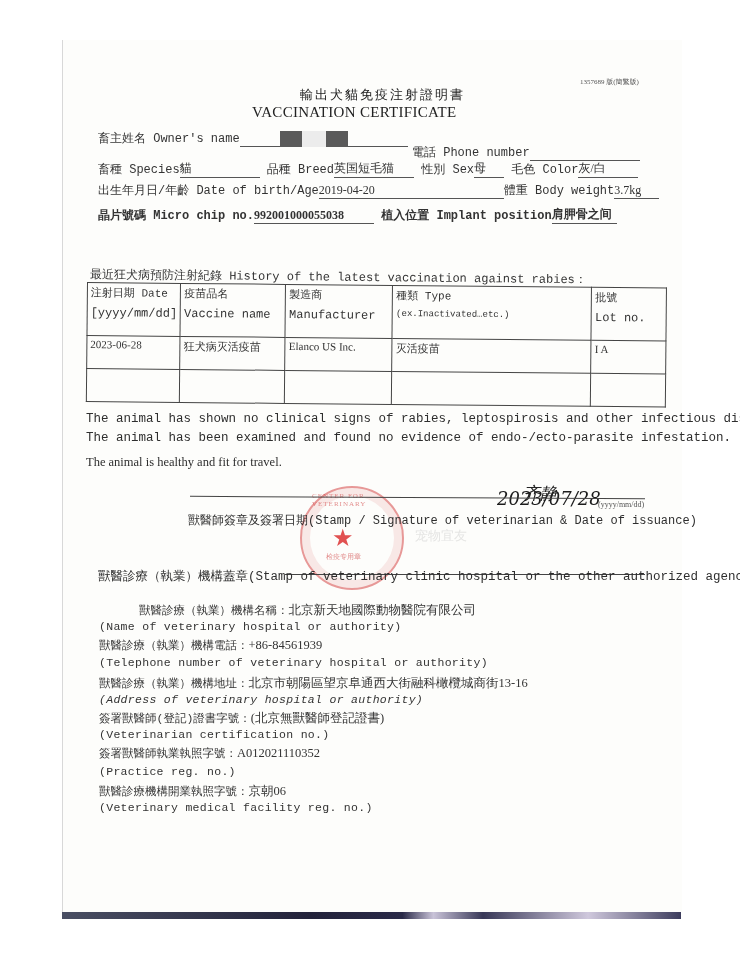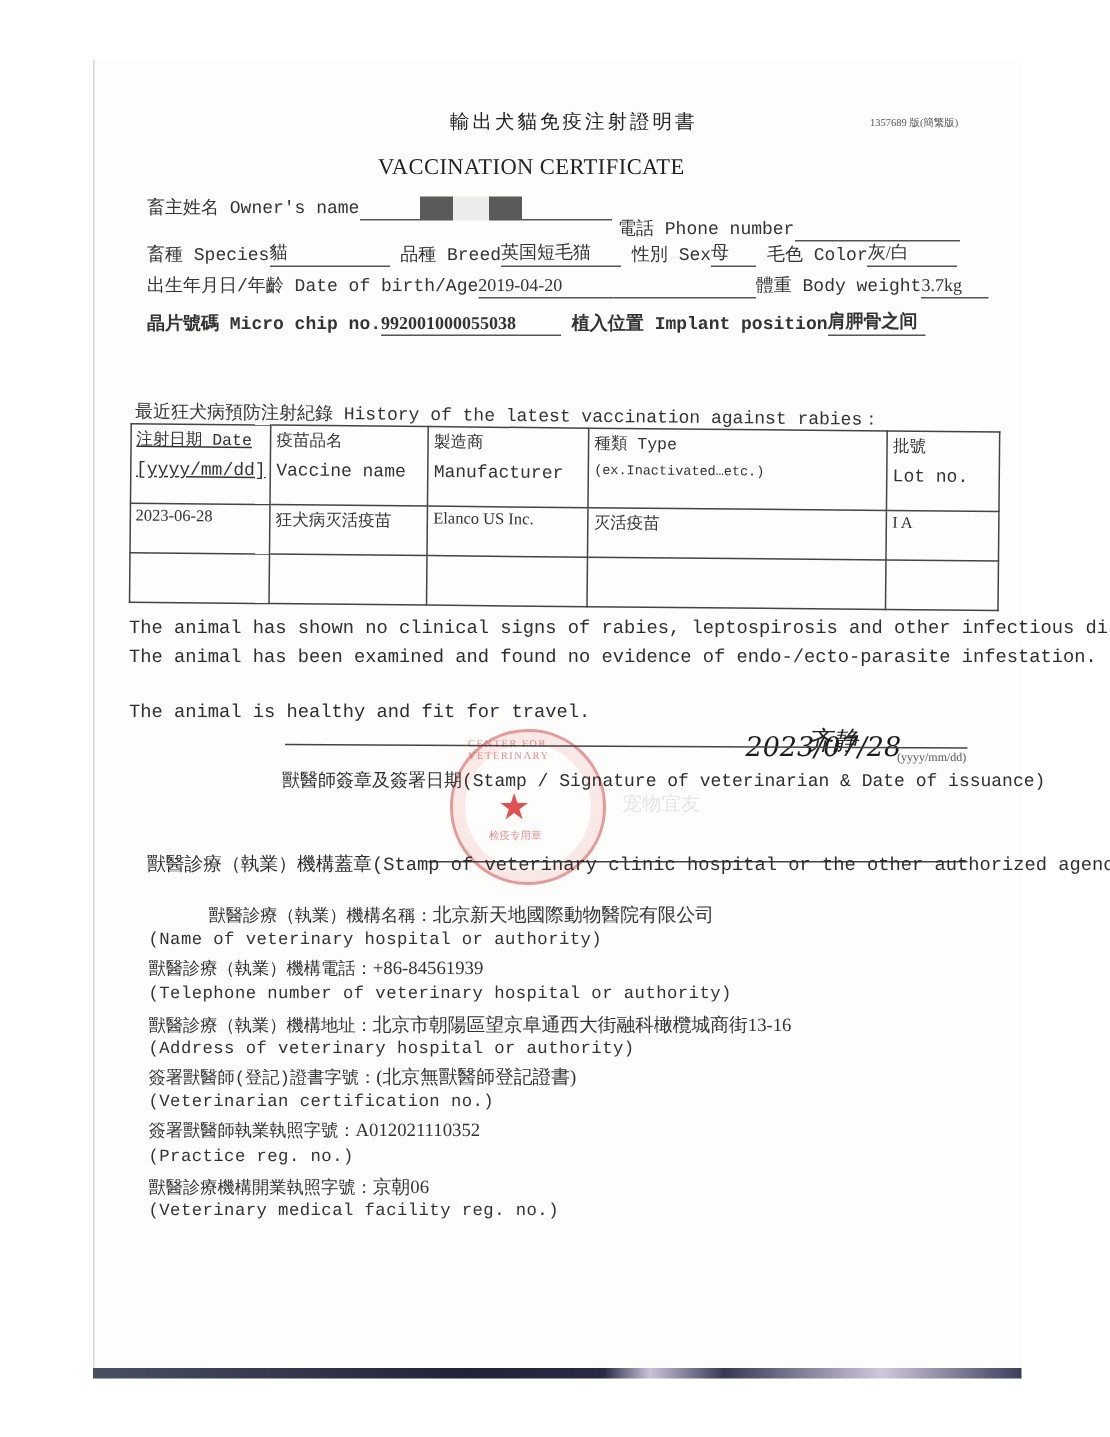--- a/index.html
+++ b/index.html
@@ -5,39 +5,39 @@
   html, body { margin:0; padding:0; }
   body { width:740px; height:958px; background:#ffffff; position:relative; overflow:hidden;
          font-family:"Liberation Serif", "DejaVu Serif", serif; color:#2a2a2a; }
   .paper { position:absolute; left:62px; top:40px; width:619px; height:872px; background:#fdfdfb;
            border-left:1px solid #d8d8d8; }
   .bottom-strip { position:absolute; left:62px; top:912px; width:619px; height:7px;
                   background:linear-gradient(90deg,#4a4f63 0%,#22223a 40%,#2a2a48 55%,#c9c3d8 60%,#383857 68%,#cfc8dc 85%,#3c3c5c 100%); }
   .abs { position:absolute; white-space:nowrap; }
   .mono { font-family:"Liberation Mono", "DejaVu Sans Mono", monospace; }
   .form-no { left:580px; top:77px; font-size:7px; color:#555; }
-  .title-zh { left:300px; top:72px; font-size:13px; letter-spacing:2px; color:#222;text-align:center; }
+  .title-zh { left:300px; top:86px; font-size:13px; letter-spacing:2px; color:#222;text-align:center; }
   .title-en { left:252px; top:104px; font-size:15px; letter-spacing:0.3px; color:#222; }
   .field-row { font-size:12px; color:#333; }
   .uline { display:inline-block; border-bottom:1px solid #555; min-height:14px; vertical-align:bottom; font-family:"Liberation Serif", serif; color:#333; }
   .redact { display:inline-block; width:22px; height:16px; background:#5a5a5a; vertical-align:bottom; }
   .redact.light { background:#ececec; width:24px; }
   .hist-label { left:90px; top:266px; font-size:12px; color:#333; transform:rotate(0.6deg); transform-origin:left; }
   table.vac { position:absolute; left:87px; top:282px; width:580px; border-collapse:collapse;
               transform:rotate(0.55deg); transform-origin:left top; font-size:12px; }
   table.vac td { border:1px solid #444; vertical-align:top; padding:2px 3px; color:#333; }
   table.vac .hdr td { height:48px; }
   table.vac .r1 td { height:28px; font-family:"Liberation Serif", serif; font-size:11px; }
   table.vac .r2 td { height:28px; }
   .hdr-zh { display:block; font-size:11px; }
   .hdr-en { display:block; margin-top:6px; }
   .hdr-small { font-size:9px; }
   .statement { left:86px; font-size:12.5px; color:#2e2e2e; }
   .sig-line { position:absolute; left:190px; top:497px; width:455px; height:1px; background:#444; transform:rotate(0.3deg); }
-  .sig-name { left:523px; top:482px; font-size:17px; font-style:italic; color:#222;margin-left:15px; }
+  .sig-name { left:523px; top:482px; font-size:17px; font-style:italic; color:#222; }
   .sig-date { left:497px; top:488px; font-size:18px; font-style:italic; color:#1c1c1c; font-family:"DejaVu Serif", serif; }
   .sig-date-fmt { left:598px; top:500px; font-size:8px; color:#555; }
   .sig-caption { left:188px; top:512px; font-size:12px; color:#2e2e2e; }
   .stamp { position:absolute; left:300px; top:486px; width:100px; height:100px; border-radius:50%;
            border:2px solid rgba(214,70,70,0.55); box-shadow: inset 0 0 0 8px rgba(214,80,80,0.12); }
   .stamp-star { position:absolute; left:30px; top:36px; font-size:24px; color:rgba(220,50,50,0.85); }
   .stamp-ring-text { position:absolute; left:10px; top:4px; font-size:7px; color:rgba(210,70,70,0.6); letter-spacing:1px; }
   .stamp-bottom-text { position:absolute; left:24px; top:64px; font-size:7px; color:rgba(210,70,70,0.6); }
   .watermark { left:415px; top:527px; font-size:13px; color:rgba(200,200,200,0.45); }
   .clinic-line { position:absolute; left:285px; top:574px; width:360px; height:1px; background:#444; }
@@ -76,21 +76,21 @@
 
 <div class="abs field-row mono" style="left:98px;top:206px;font-weight:bold;">
   <span>晶片號碼 Micro chip no.</span><span class="uline" style="width:120px;">992001000055038</span>
   <span>植入位置 Implant position</span><span class="uline" style="width:65px;">肩胛骨之间</span>
 </div>
 
 <div class="abs hist-label mono">最近狂犬病預防注射紀錄 History of the latest vaccination against rabies：</div>
 <table class="vac mono">
   <tbody>
       <tr class="hdr">
-    <td style="width:86px;text-decoration:underline;">
+    <td style="width:86px;">
           <span class="hdr-zh">注射日期 Date</span>
           <span class="hdr-en">[yyyy/mm/dd]</span>
         </td>
     <td style="width:98px;">
           <span class="hdr-zh">疫苗品名</span>
           <span class="hdr-en">Vaccine name</span>
         </td>
     <td style="width:100px;">
           <span class="hdr-zh">製造商</span>
           <span class="hdr-en">Manufacturer</span>
@@ -116,21 +116,21 @@
     <td></td>
     <td></td>
     <td></td>
     <td></td>
   </tr>
 </tbody>
   </table>
 
 <div class="abs statement mono" style="top:412px;">The animal has shown no clinical signs of rabies, leptospirosis and other infectious disease.</div>
 <div class="abs statement mono" style="top:431px;">The animal has been examined and found no evidence of endo-/ecto-parasite infestation.</div>
-<div class="abs statement mono" style="top:468px;">The animal is healthy and fit for travel.</div>
+<div class="abs statement mono" style="top:455px;font-family:Liberation Serif, serif;">The animal is healthy and fit for travel.</div>
 
 <div class="stamp">
   <span class="stamp-ring-text">CENTER FOR VETERINARY</span>
   <span class="stamp-star">★</span>
   <span class="stamp-bottom-text">检疫专用章</span>
 </div>
 <div class="abs sig-name">齐静</div>
 <div class="abs sig-date">2023/07/28</div>
 <div class="abs sig-date-fmt">(yyyy/mm/dd)</div>
 <div class="sig-line"></div>
@@ -138,19 +138,19 @@
 <div class="abs watermark">宠物宜友</div>
 
 <div class="clinic-line"></div>
 <div class="abs clinic-caption mono">獸醫診療（執業）機構蓋章(Stamp of veterinary clinic hospital or the other authorized agency)</div>
 
 <div class="abs info mono" style="top:602px;padding-left:40px;"><span>獸醫診療（執業）機構名稱：</span><span class="v">北京新天地國際動物醫院有限公司</span></div>
 <div class="abs info-en mono" style="top:620px;">(Name of veterinary hospital or authority)</div>
 <div class="abs info mono" style="top:638px;"><span>獸醫診療（執業）機構電話：</span><span class="v">+86-84561939</span></div>
 <div class="abs info-en mono" style="top:656px;">(Telephone number of veterinary hospital or authority)</div>
 <div class="abs info mono" style="top:675px;"><span>獸醫診療（執業）機構地址：</span><span class="v">北京市朝陽區望京阜通西大街融科橄欖城商街13-16</span></div>
-<div class="abs info-en mono" style="top:693px;">(Address of veterinary hospital or authority)</div>
+<div class="abs info-en mono" style="top:693px;font-style:italic;">(Address of veterinary hospital or authority)</div>
 <div class="abs info mono" style="top:710px;"><span>簽署獸醫師(登記)證書字號：</span><span class="v">(北京無獸醫師登記證書)</span></div>
 <div class="abs info-en mono" style="top:728px;">(Veterinarian certification no.)</div>
 <div class="abs info mono" style="top:746px;"><span>簽署獸醫師執業執照字號：</span><span class="v">A012021110352</span></div>
 <div class="abs info-en mono" style="top:765px;">(Practice reg. no.)</div>
 <div class="abs info mono" style="top:783px;"><span>獸醫診療機構開業執照字號：</span><span class="v">京朝06</span></div>
 <div class="abs info-en mono" style="top:801px;">(Veterinary medical facility reg. no.)</div>
 
 </body></html>

